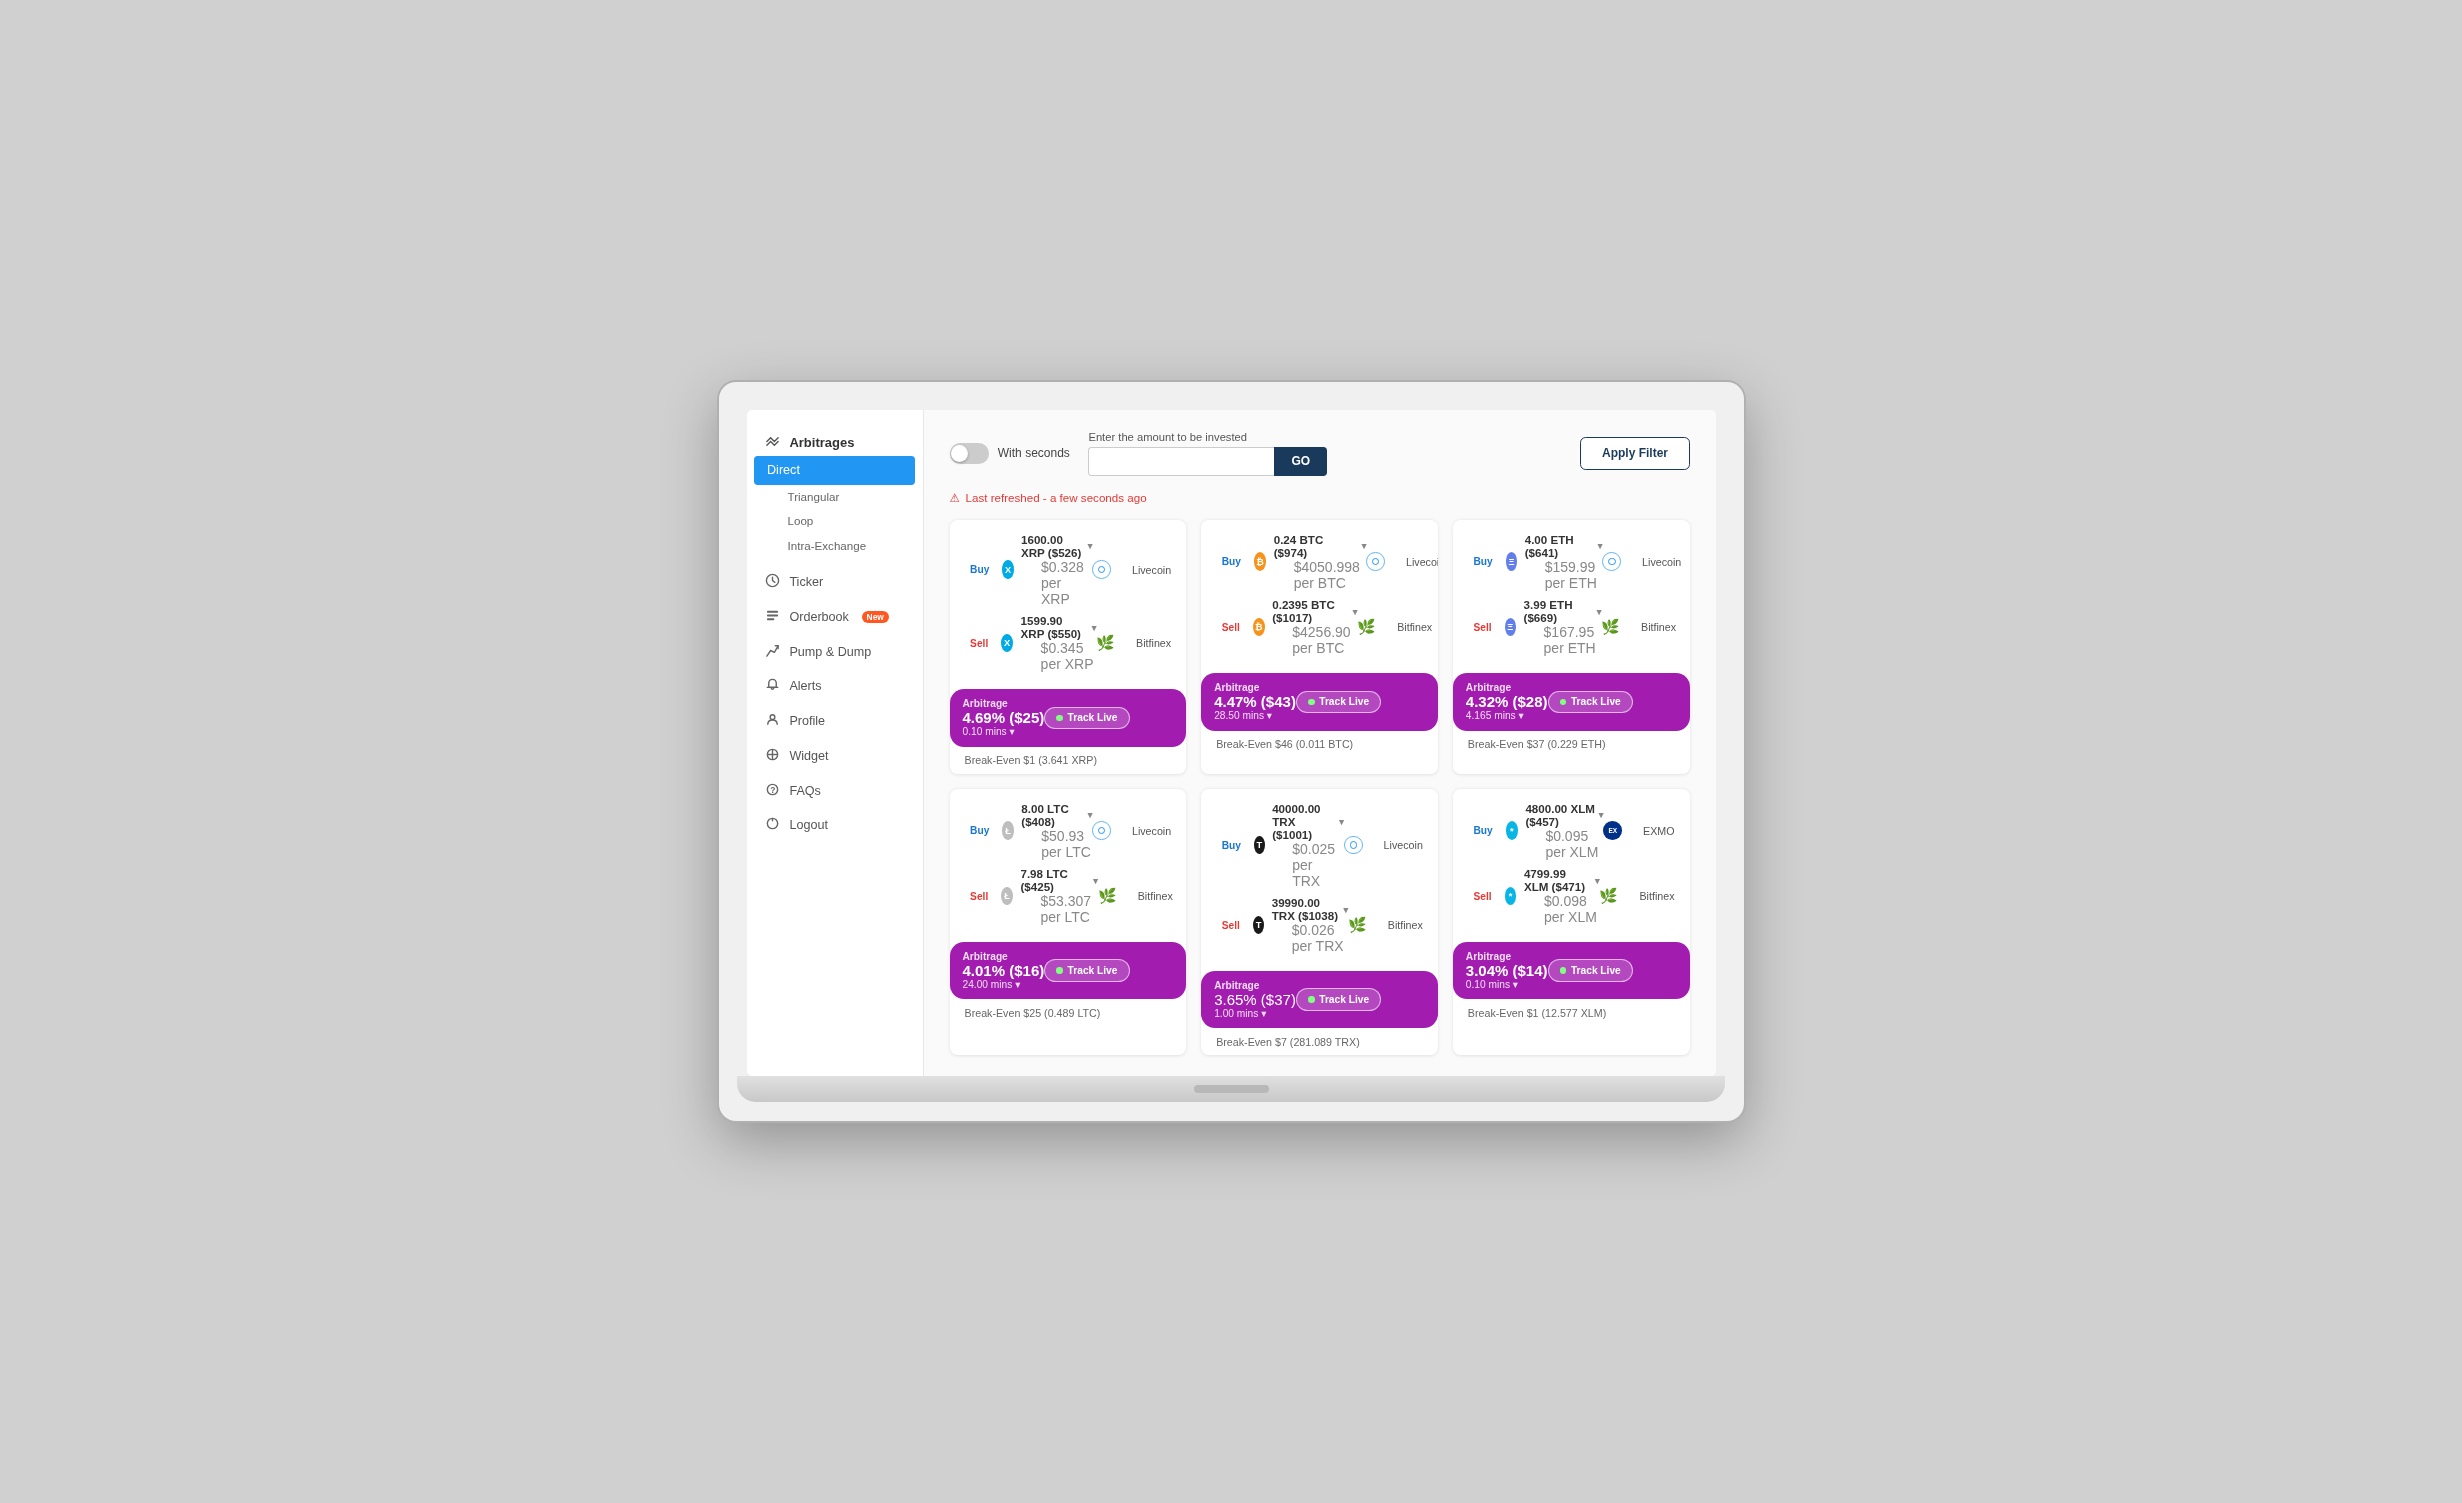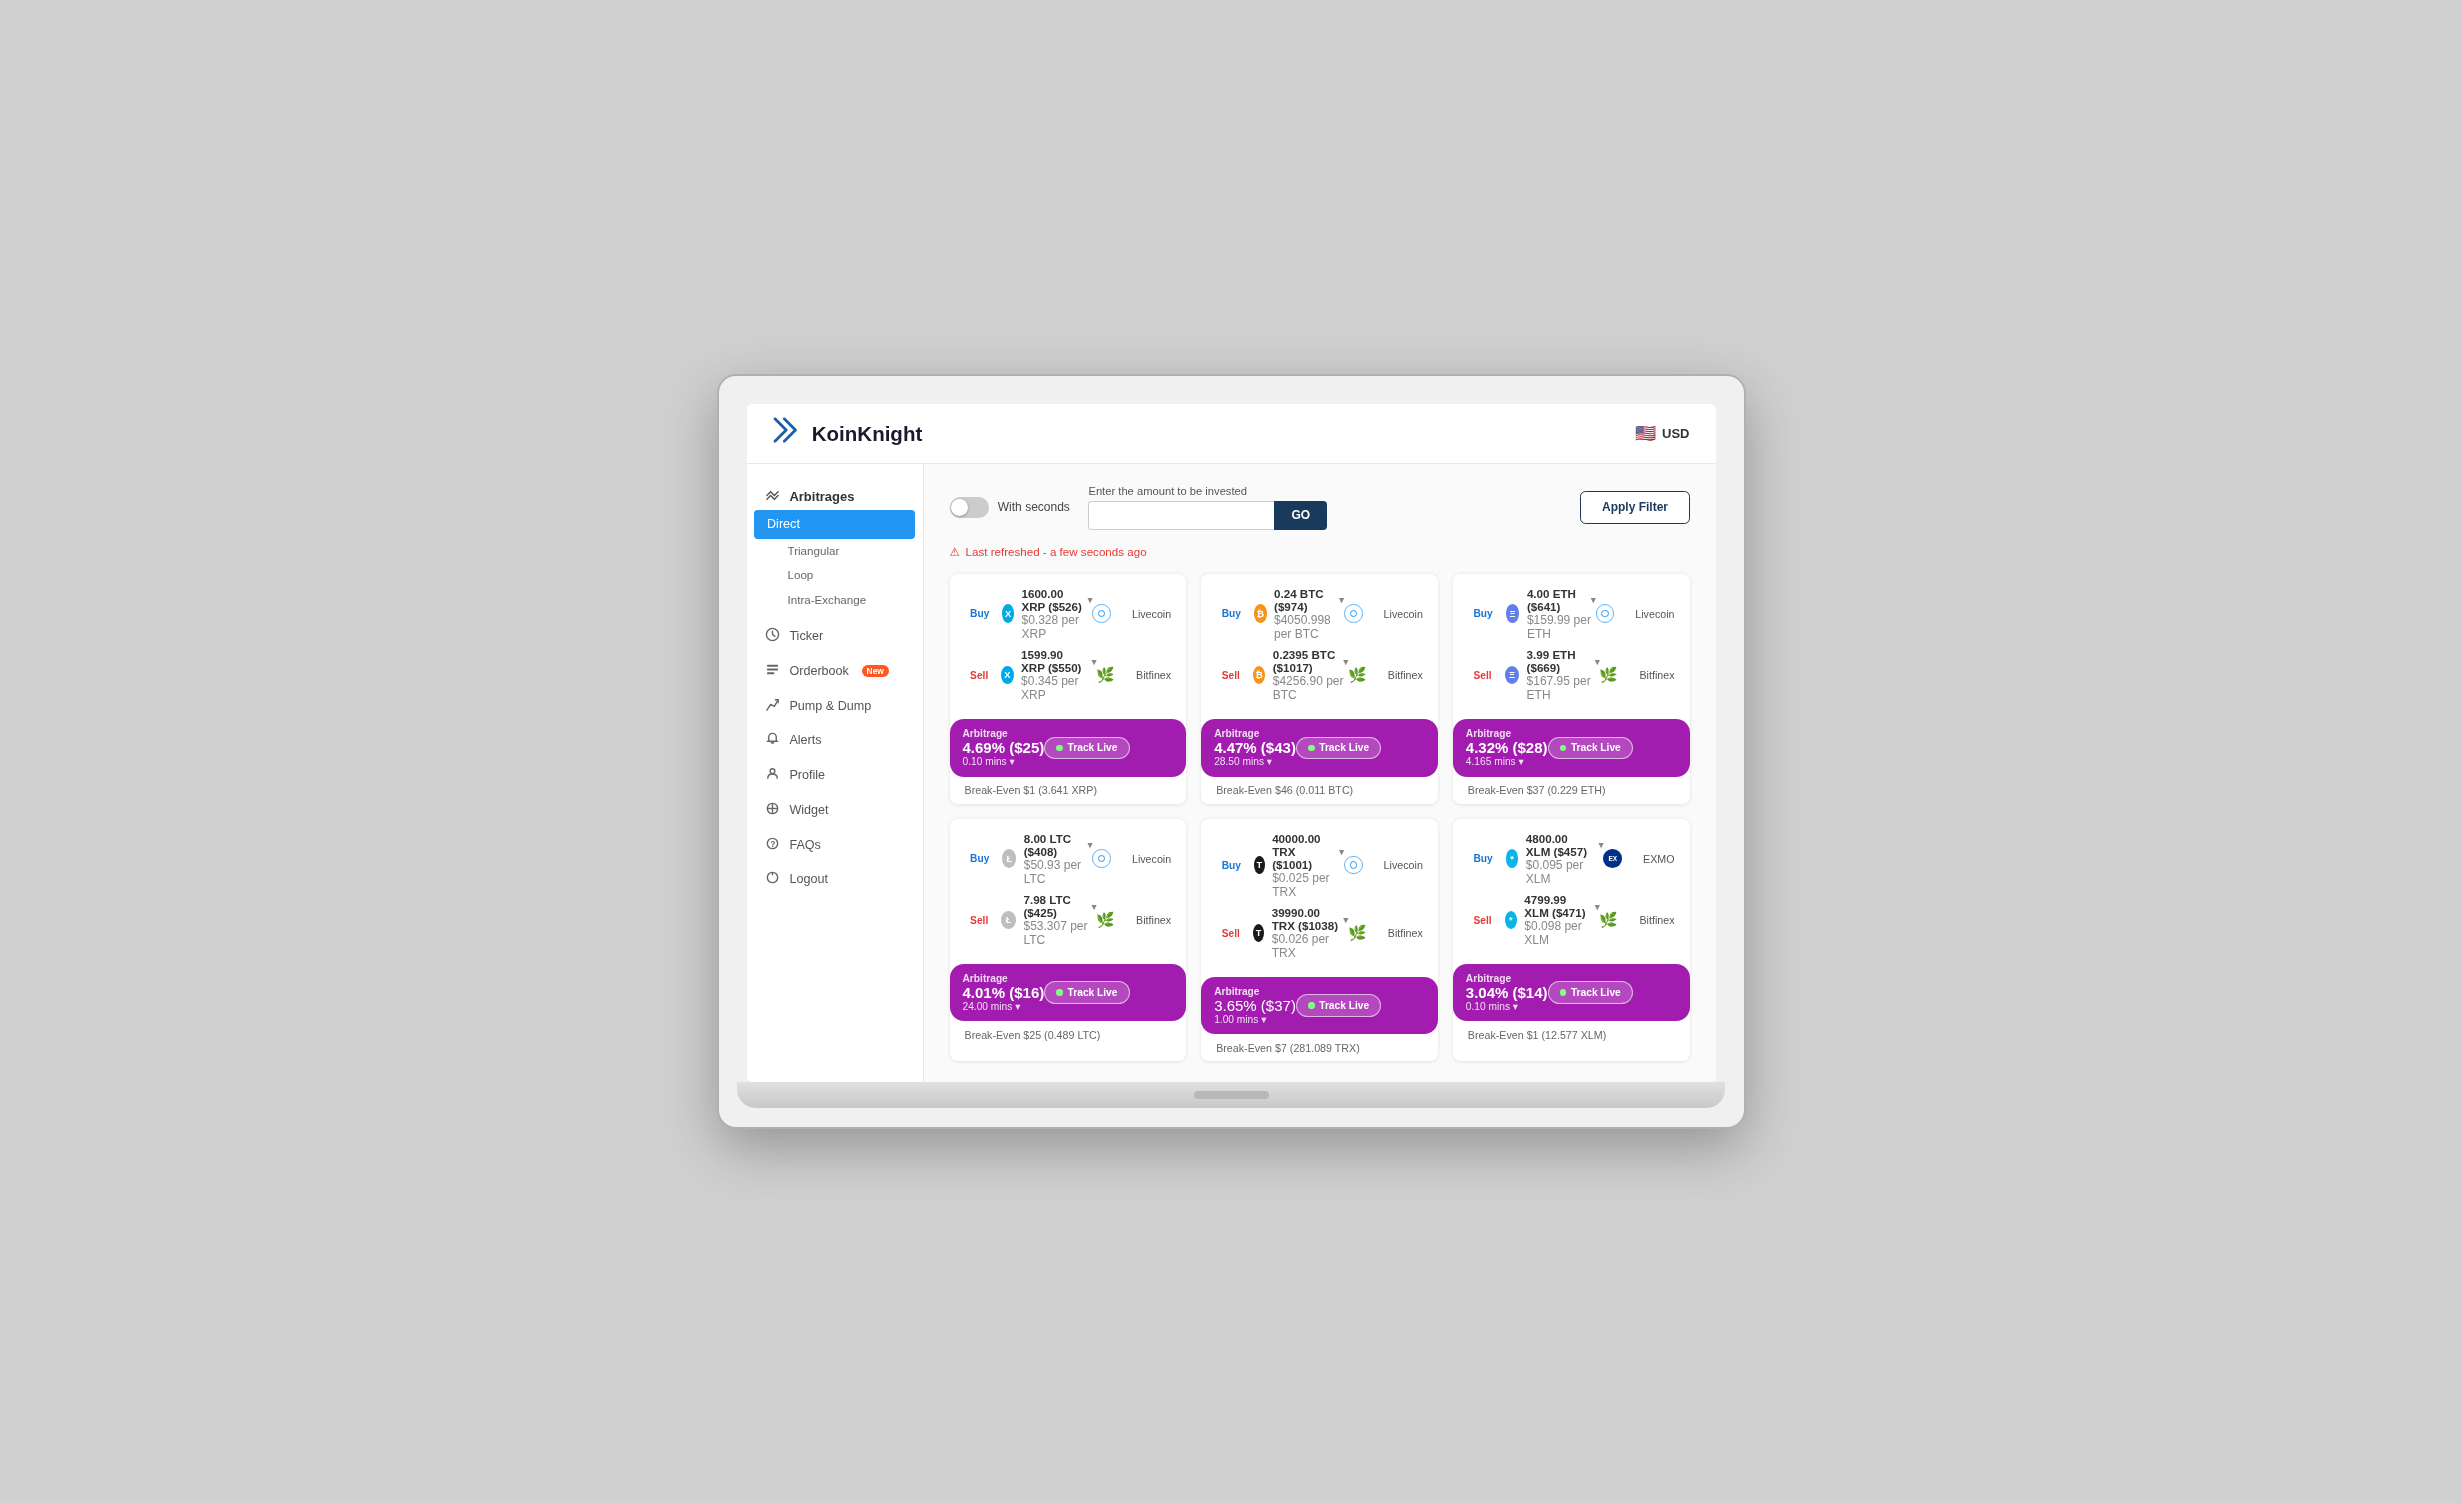--- a/index.html
+++ b/index.html
@@ -274,22 +274,23 @@
     }
     .card-amount {
       font-size: 11.6px;
       font-weight: 600;
       color: #333;
       display: flex;
       align-items: center;
       gap: 3.7px;
     }
     .card-price {
-      font-size: 12px;
+      font-size: 14px;
       color: #888;
+      margin-left: 20px;
     }
     .chevron-down {
       font-size: 9.3px;
       color: #888;
     }
     .exchange-info {
       display: flex;
       align-items: center;
       gap: 21px;
       font-size: 10.7px;
@@ -330,35 +331,20 @@
       color: #666;
     }
   </style>
 </head>
 <body>
 
 <div class="laptop-wrapper">
   <div class="laptop-screen">
     <div class="laptop-inner">
 
-      <div class="app-header">
-        <div class="logo-area">
-          <div class="logo-icon">
-            <svg width="30" height="26" viewBox="0 0 32 28" fill="none">
-              <path d="M2 2 L14 14 L2 26" stroke="#1a5fa8" stroke-width="3" stroke-linecap="round" stroke-linejoin="round" fill="none"></path>
-              <path d="M12 2 L24 14 L12 26" stroke="#1a5fa8" stroke-width="3" stroke-linecap="round" stroke-linejoin="round" fill="none"></path>
-            </svg>
-          </div>
-          <span class="logo-text">KoinKnight</span>
-        </div>
-        <div class="currency-badge">
-          <span class="flag-icon">🇺🇸</span>
-          <span>USD</span>
-        </div>
-      </div>
 
       <div class="app-body">
 
         <div class="sidebar">
           <div class="sidebar-item" style="font-weight:700;color:#333;font-size:13px;padding-bottom:3.7px;">
             <span class="sidebar-icon">
               <svg width="15" height="15" viewBox="0 0 16 16" fill="none">
                   <path d="M2 8 L6 4 L10 8 L14 4" stroke="#555" stroke-width="1.5" stroke-linecap="round"></path>
                   <path d="M2 12 L6 8 L10 12 L14 8" stroke="#555" stroke-width="1.5" stroke-linecap="round"></path>
                 </svg>

